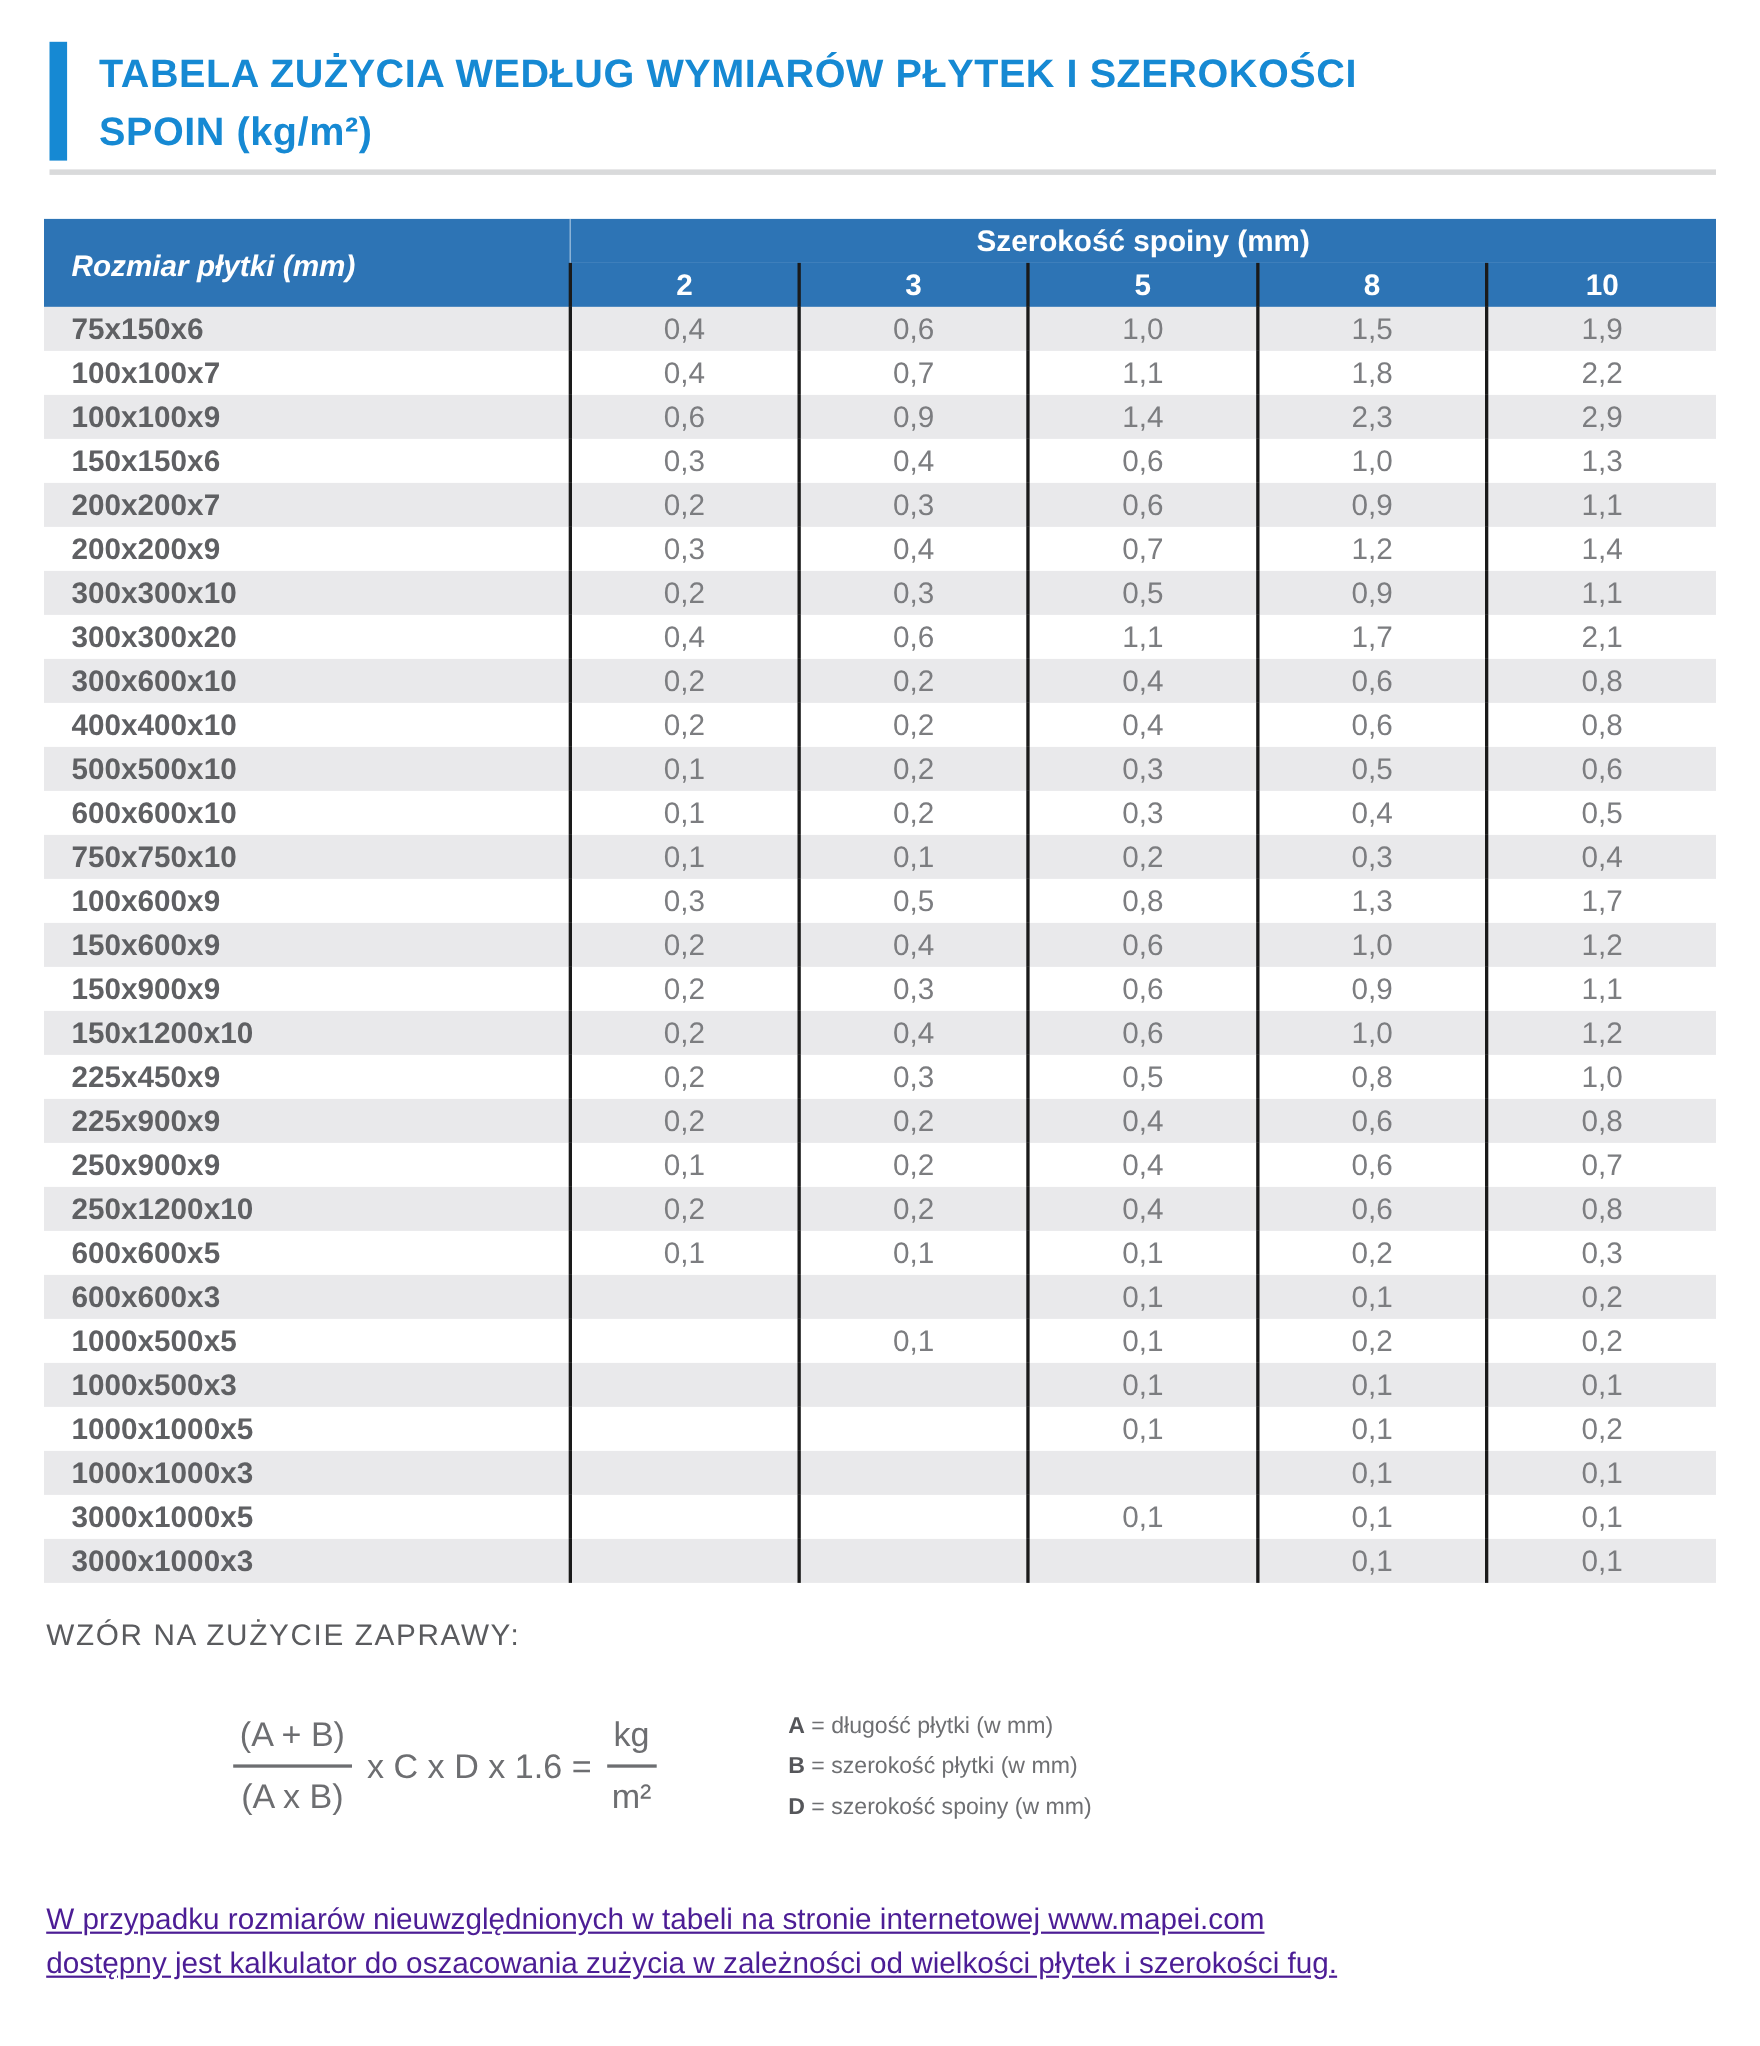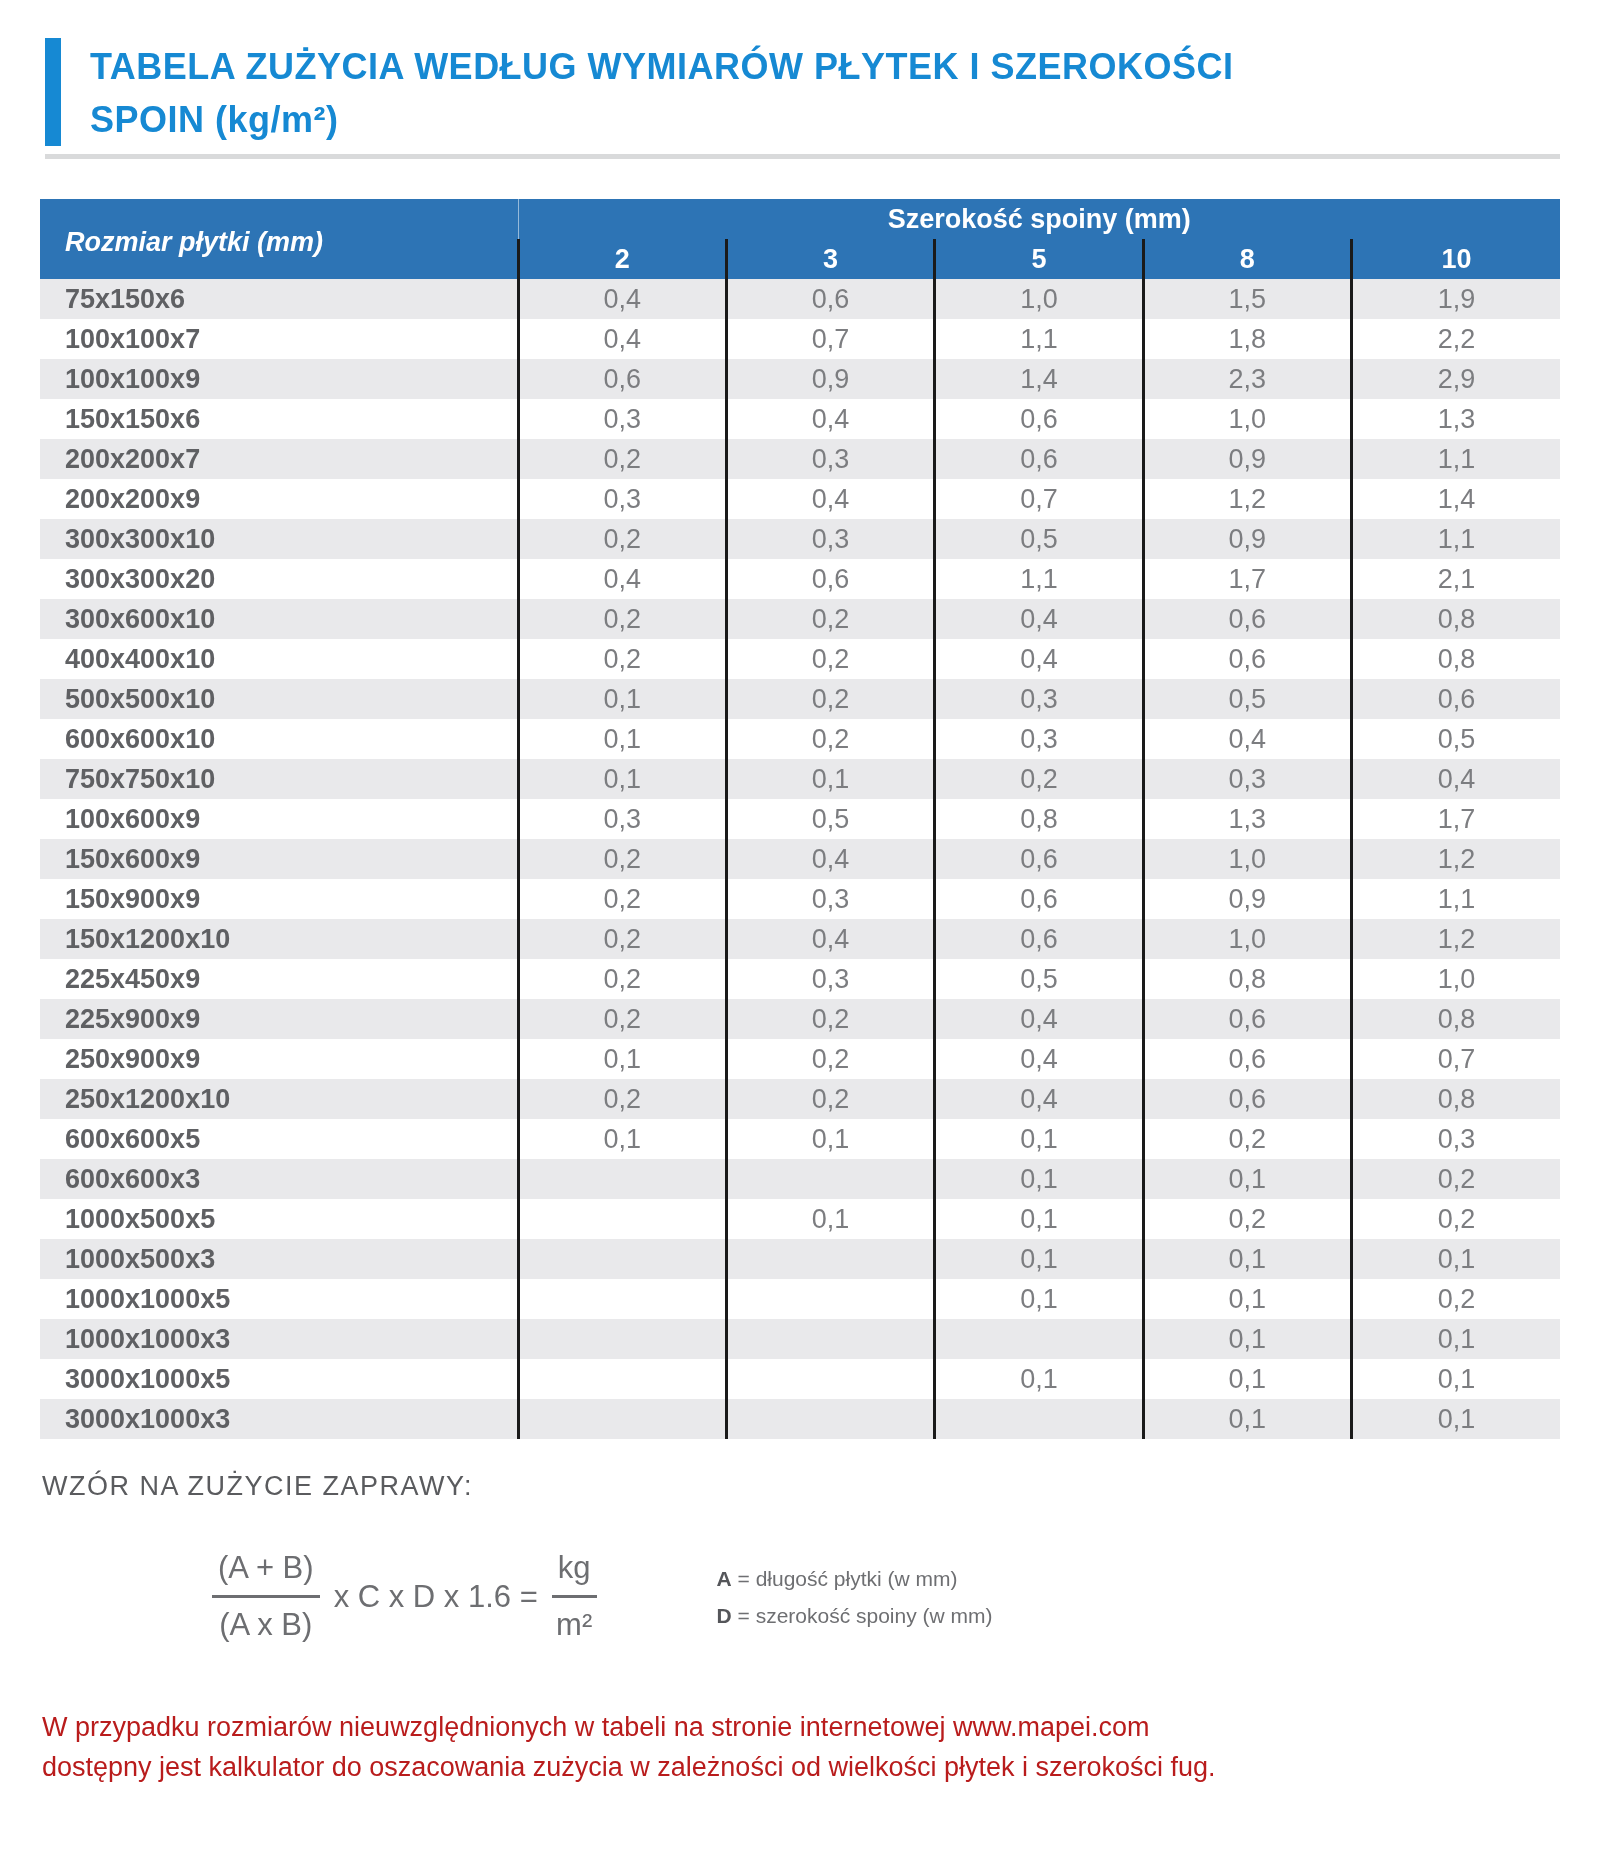--- a/index.html
+++ b/index.html
@@ -126,22 +126,23 @@
     line-height: 37px;
     color: #6e6f72;
   }
   .legend-line b { color: #55565a; font-weight: bold; }
 
   
   .footnote {
     margin: 64px 60px 0 42px;
     font-size: 27px;
     line-height: 40px;
-    color: #b91c1c;
+    color: #4c1d95;
     white-space: pre-line;
+    text-decoration: underline;
   }
 </style>
 </head>
 <body>
 
 <div class="page">
 
   <header class="title-block">
     <div class="accent-bar"></div>
     <h1 class="page-title">TABELA ZUŻYCIA WEDŁUG WYMIARÓW PŁYTEK I SZEROKOŚCI
@@ -416,20 +417,21 @@
           <span class="den">(A x B)</span>
         </span>
         <span class="mid">x C x D x 1.6 =</span>
         <span class="frac">
           <span class="num">kg</span>
           <span class="den">m²</span>
         </span>
       </div>
       <div class="legend" id="legend">
           <div class="legend-line"><b>A</b><span> = długość płytki (w mm)</span></div>
+          <div class="legend-line"><b>B</b><span> = szerokość płytki (w mm)</span></div>
           <div class="legend-line"><b>D</b><span> = szerokość spoiny (w mm)</span></div>
         </div>
     </div>
   </section>
 
   <p class="footnote">W przypadku rozmiarów nieuwzględnionych w tabeli na stronie internetowej www.mapei.com
 dostępny jest kalkulator do oszacowania zużycia w zależności od wielkości płytek i szerokości fug.</p>
 
 </div>
 

